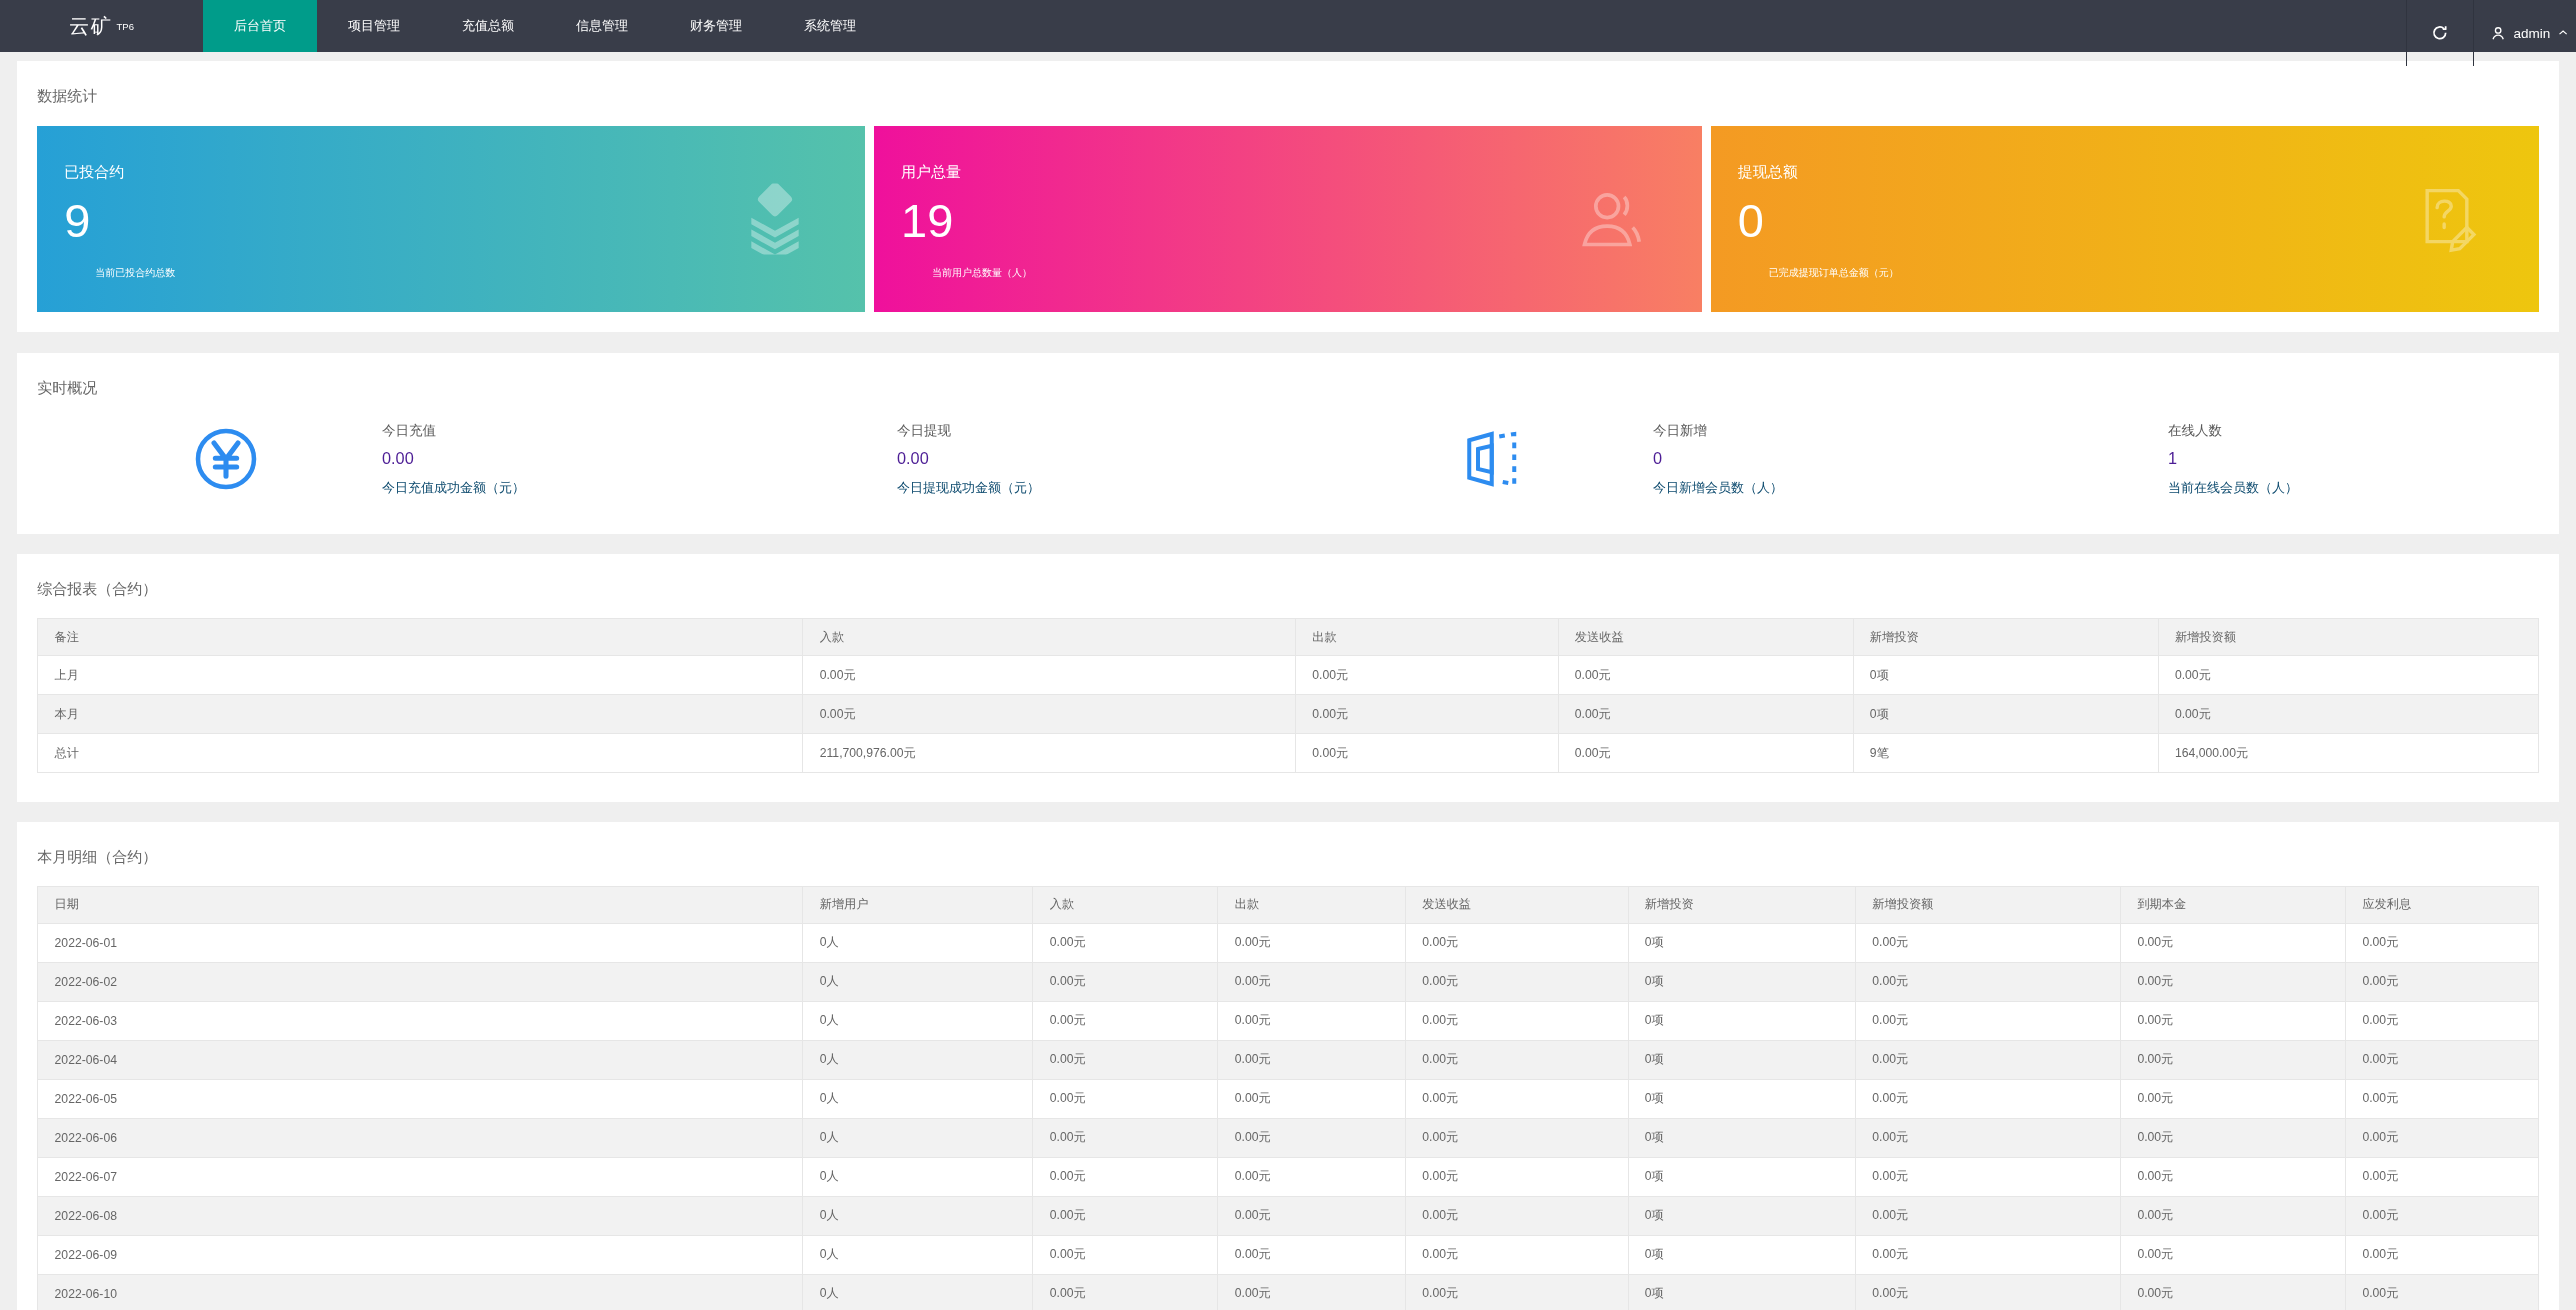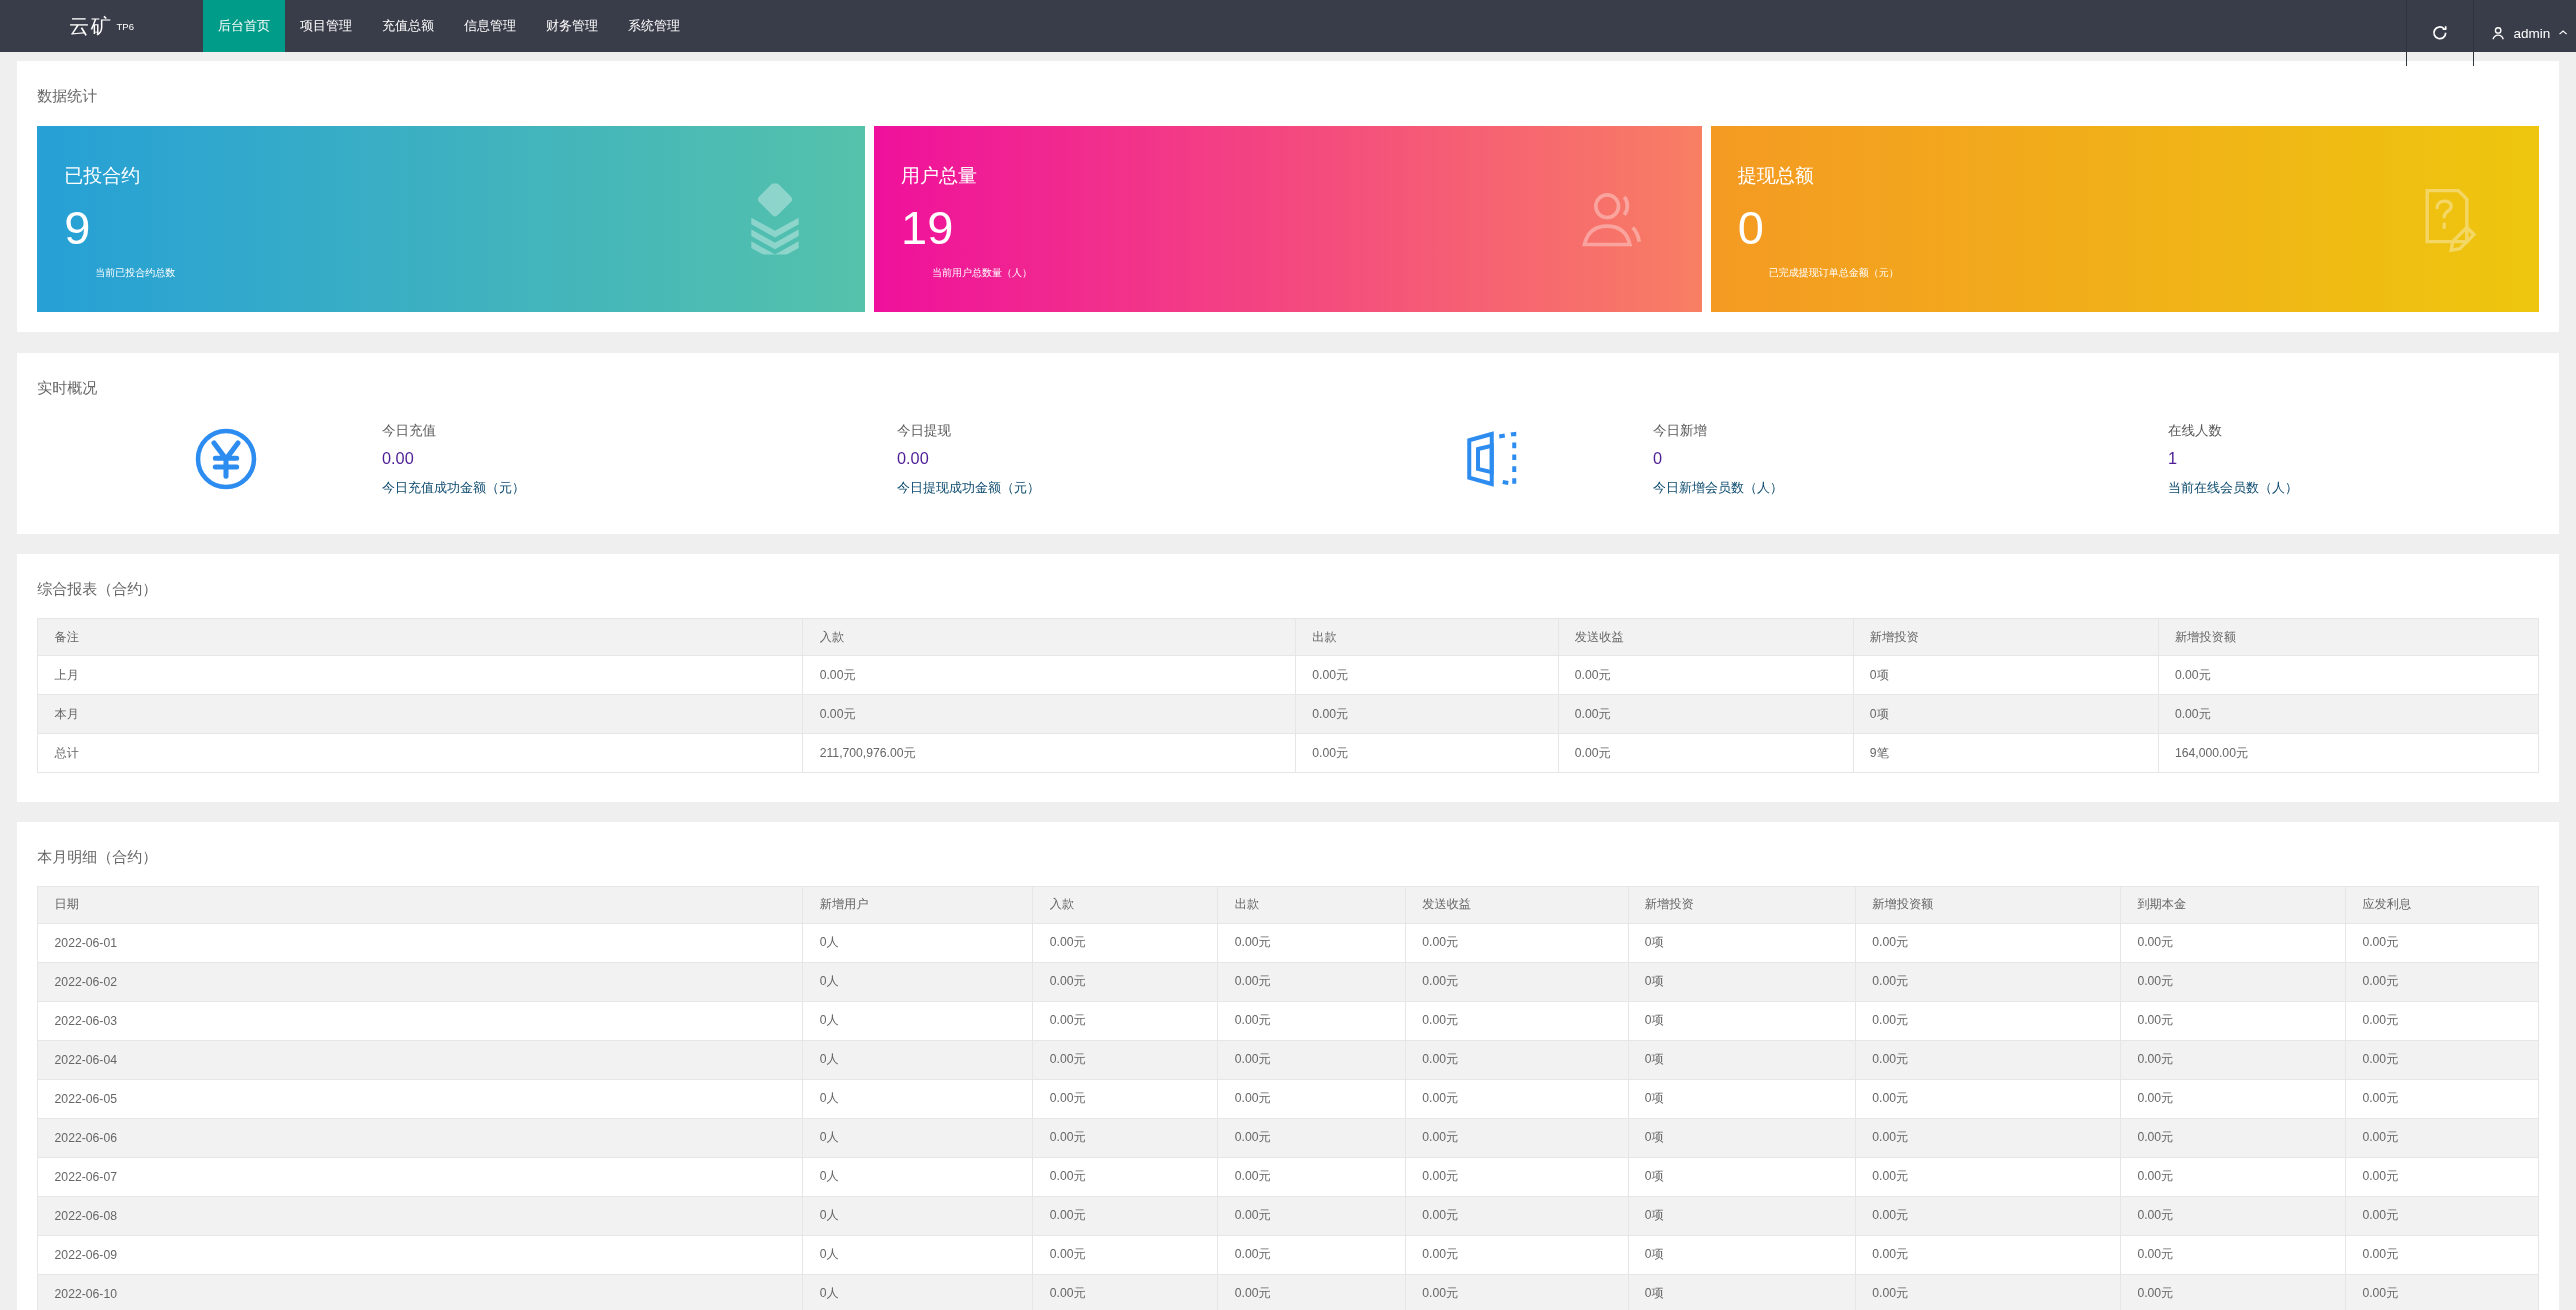--- a/index.html
+++ b/index.html
@@ -6,38 +6,38 @@
   html,body { width:2576px; height:1310px; overflow:hidden; background:#efefef;
     font-family:"Liberation Sans","DejaVu Sans",sans-serif; }
 
   
   .navbar { position:relative; height:52px; background:#393d49; color:#fff;
     display:flex; align-items:stretch; }
   .logo { width:203px; display:flex; align-items:center; justify-content:center;
     font-size:20.3px; color:#fff; letter-spacing:1.4px; }
   .logo sup { font-size:9.5px; margin-left:4.1px; letter-spacing:0; }
   .menu { display:flex; }
-  .menu-item { line-height:52px; padding:0 15px; font-size:13px; color:#fff; cursor:pointer; }
+  .menu-item { line-height:52px; padding:0 31px; font-size:13px; color:#fff; cursor:pointer; }
   .menu-item.active { background:#009c8a; }
   .nav-right { position:absolute; right:0; top:0; height:66px; display:flex; align-items:stretch; }
   .nav-btn { display:flex; align-items:center; padding:0 24.4px; border-left:0.7px solid #30343f; cursor:pointer; }
   .nav-user { display:flex; align-items:center; gap:6.8px; padding:0 6.8px 0 16.3px; border-left:0.7px solid #30343f;
     font-size:13.5px; cursor:pointer; }
   .icon-svg { display:block; }
 
   
   .page { padding:8.8px 17px; }
   .panel { background:#fff; margin-bottom:20.3px; }
   .panel-title { font-size:15px; color:#666; padding:26px 20.3px 0 20.3px; }
 
   
   .cards { display:flex; gap:8.8px; padding:20.3px 20.3px 20.3px 20.3px; }
   .card { flex:1; height:186px; color:#fff; position:relative;
     display:flex; flex-direction:column; padding:37px 27px 32.5px 27px; }
-  .card-title { font-size:19px; }
+  .card-title { font-size:15px; }
   .card-value { font-size:47px; font-weight:300; line-height:1; margin-top:15px; }
   .card-caption { font-size:10px; margin-top:auto;margin-left:31px; }
   .card-icon { position:absolute; right:58px; top:50%; transform:translateY(-50%); opacity:.35; }
   .g1 { background:linear-gradient(90deg,#26a0d6,#55c2ab); }
   .g2 { background:linear-gradient(90deg,#ef109c,#f87f63); }
   .g3 { background:linear-gradient(90deg,#8d51d5,#ca46d6); }
   .g4 { background:linear-gradient(90deg,#f49a23,#eec60e); }
 
   
   .rt-row { display:flex; padding:24px 0 37px 0; }

